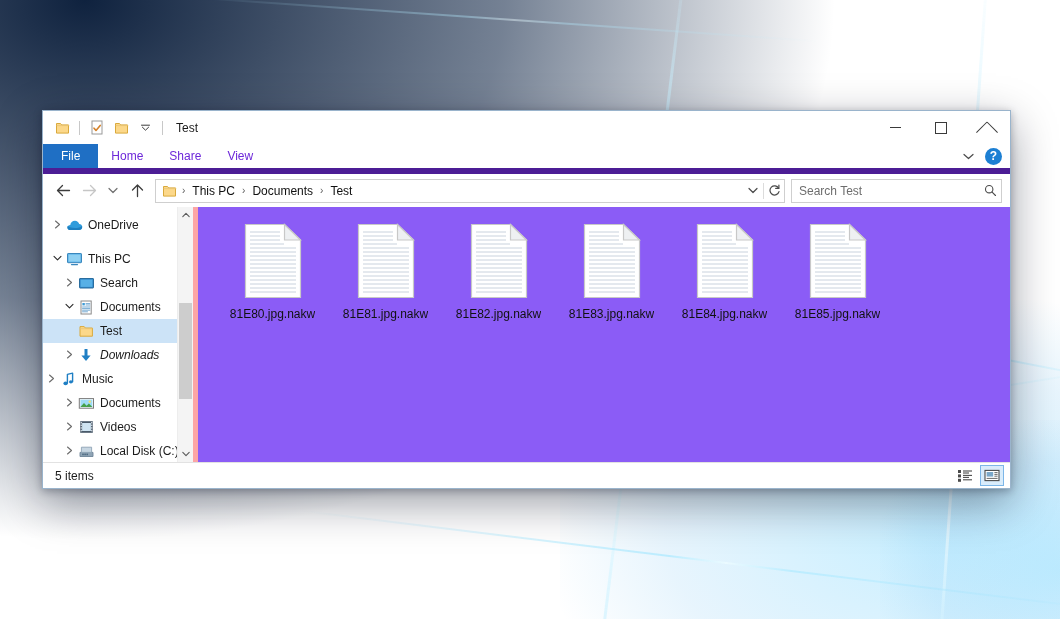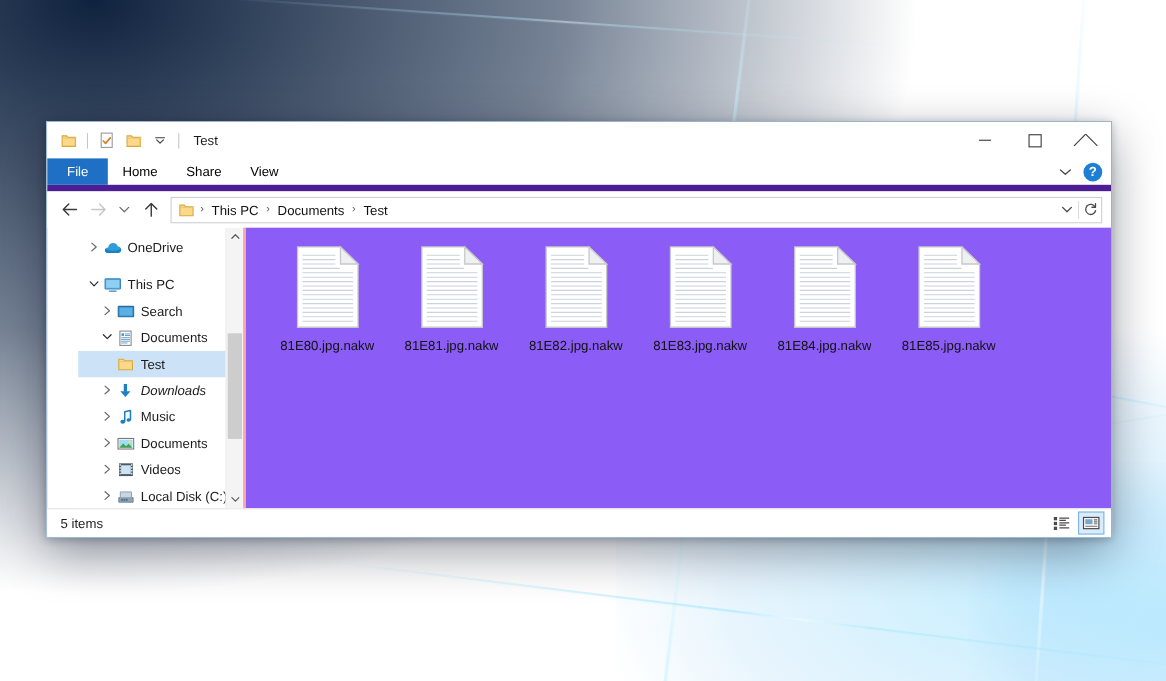--- a/index.html
+++ b/index.html
@@ -123,21 +123,21 @@
     border-bottom: 6px solid #4c1d95;
     display: flex;
     align-items: stretch;
     flex: 0 0 auto;
   }
   .rtab {
     padding: 0 13px;
     display: flex;
     align-items: center;
     font-size: 12px;
-    color: #000000;
+    color: #6d28d9;
   }
   .rtab.file {
     background: #1f6fc4;
     color: #ffffff;
     padding: 0 18px;
   }
   .ribbon-spacer { flex: 1 1 auto; }
   .ribbon-right { display: flex; align-items: center; gap: 6px; padding-right: 8px; }
   .help-btn {
     width: 17px; height: 17px;
@@ -224,25 +224,24 @@
   }
 
   
   .body-split { flex: 1 1 auto; display: flex; min-height: 0; }
 
   
   .sidebar {
     width: 150px;
     flex: 0 0 150px;
     background: #ffffff;
-    border-right: 2px solid #fca5a5;
+    border-right: 5px solid #fca5a5;
     position: relative;
     overflow: hidden;
     padding-top: 6px;
-    margin-left: 28px;
   }
   .navitem {
     height: 24px;
     display: flex;
     align-items: center;
     padding-right: 4px;
     white-space: nowrap;
     font-size: 12px;
     color: #1b1b1b;
   }
@@ -489,20 +488,29 @@
         <div class="refresh-sep"></div>
         <div class="addr-ico">
           <svg width="13" height="13" viewBox="0 0 13 13">
             <path d="M10.6 4.2A4.6 4.6 0 1 0 11 7.6" stroke="#4a4a4a" stroke-width="1.2" fill="none" stroke-linecap="round"></path>
             <path d="M10.9 1.2v3.2H7.7" stroke="#4a4a4a" stroke-width="1.2" fill="none" stroke-linecap="round" stroke-linejoin="round"></path>
           </svg>
         </div>
       </div>
     </div>
 
+    <div class="searchbox">
+      <span class="search-ph">Search Test</span>
+      <span style="display:flex;align-items:center;">
+        <svg width="13" height="13" viewBox="0 0 13 13">
+          <circle cx="5.2" cy="5.2" r="3.7" stroke="#4a4a4a" stroke-width="1.1" fill="none"></circle>
+          <path d="M8.1 8.1l3.4 3.4" stroke="#4a4a4a" stroke-width="1.1" stroke-linecap="round"></path>
+        </svg>
+      </span>
+    </div>
   </div>
 
   <div class="body-split">
 
     <div class="sidebar">
 
       <div class="navitem" style="padding-left:6px;">
         <span class="chev">
           <svg width="7" height="9" viewBox="0 0 7 9">
               <path d="M1.5 1l4 3.5-4 3.5" stroke="#6a6a6a" stroke-width="1.1" fill="none" stroke-linecap="round" stroke-linejoin="round"></path>
@@ -582,21 +590,21 @@
         </span>
         <span class="navicon">
           <svg width="14" height="15" viewBox="0 0 14 15">
             <path d="M7 1v7.2" stroke="#1f7fc4" stroke-width="3" stroke-linecap="butt"></path>
             <path d="M2.4 7.6L7 13l4.6-5.4z" fill="#1f7fc4"></path>
           </svg>
         </span>
         <span class="navlabel">Downloads</span>
       </div>
 
-      <div class="navitem" style="padding-left:18px;align-items:center;">
+      <div class="navitem" style="align-items:center;">
         <span class="chev">
           <svg width="7" height="9" viewBox="0 0 7 9">
               <path d="M1.5 1l4 3.5-4 3.5" stroke="#6a6a6a" stroke-width="1.1" fill="none" stroke-linecap="round" stroke-linejoin="round"></path>
             </svg>
         </span>
         <span class="navicon">
           <svg width="13" height="15" viewBox="0 0 13 15">
             <path d="M5.4 11V2.4l5.2-1.3v8.6" stroke="#1f7fc4" stroke-width="1.4" fill="none" stroke-linecap="round" stroke-linejoin="round"></path>
             <ellipse cx="3.6" cy="11.4" rx="2.2" ry="1.8" fill="#1f7fc4"></ellipse>
             <ellipse cx="8.9" cy="9.8" rx="1.9" ry="1.6" fill="#1f7fc4"></ellipse>

